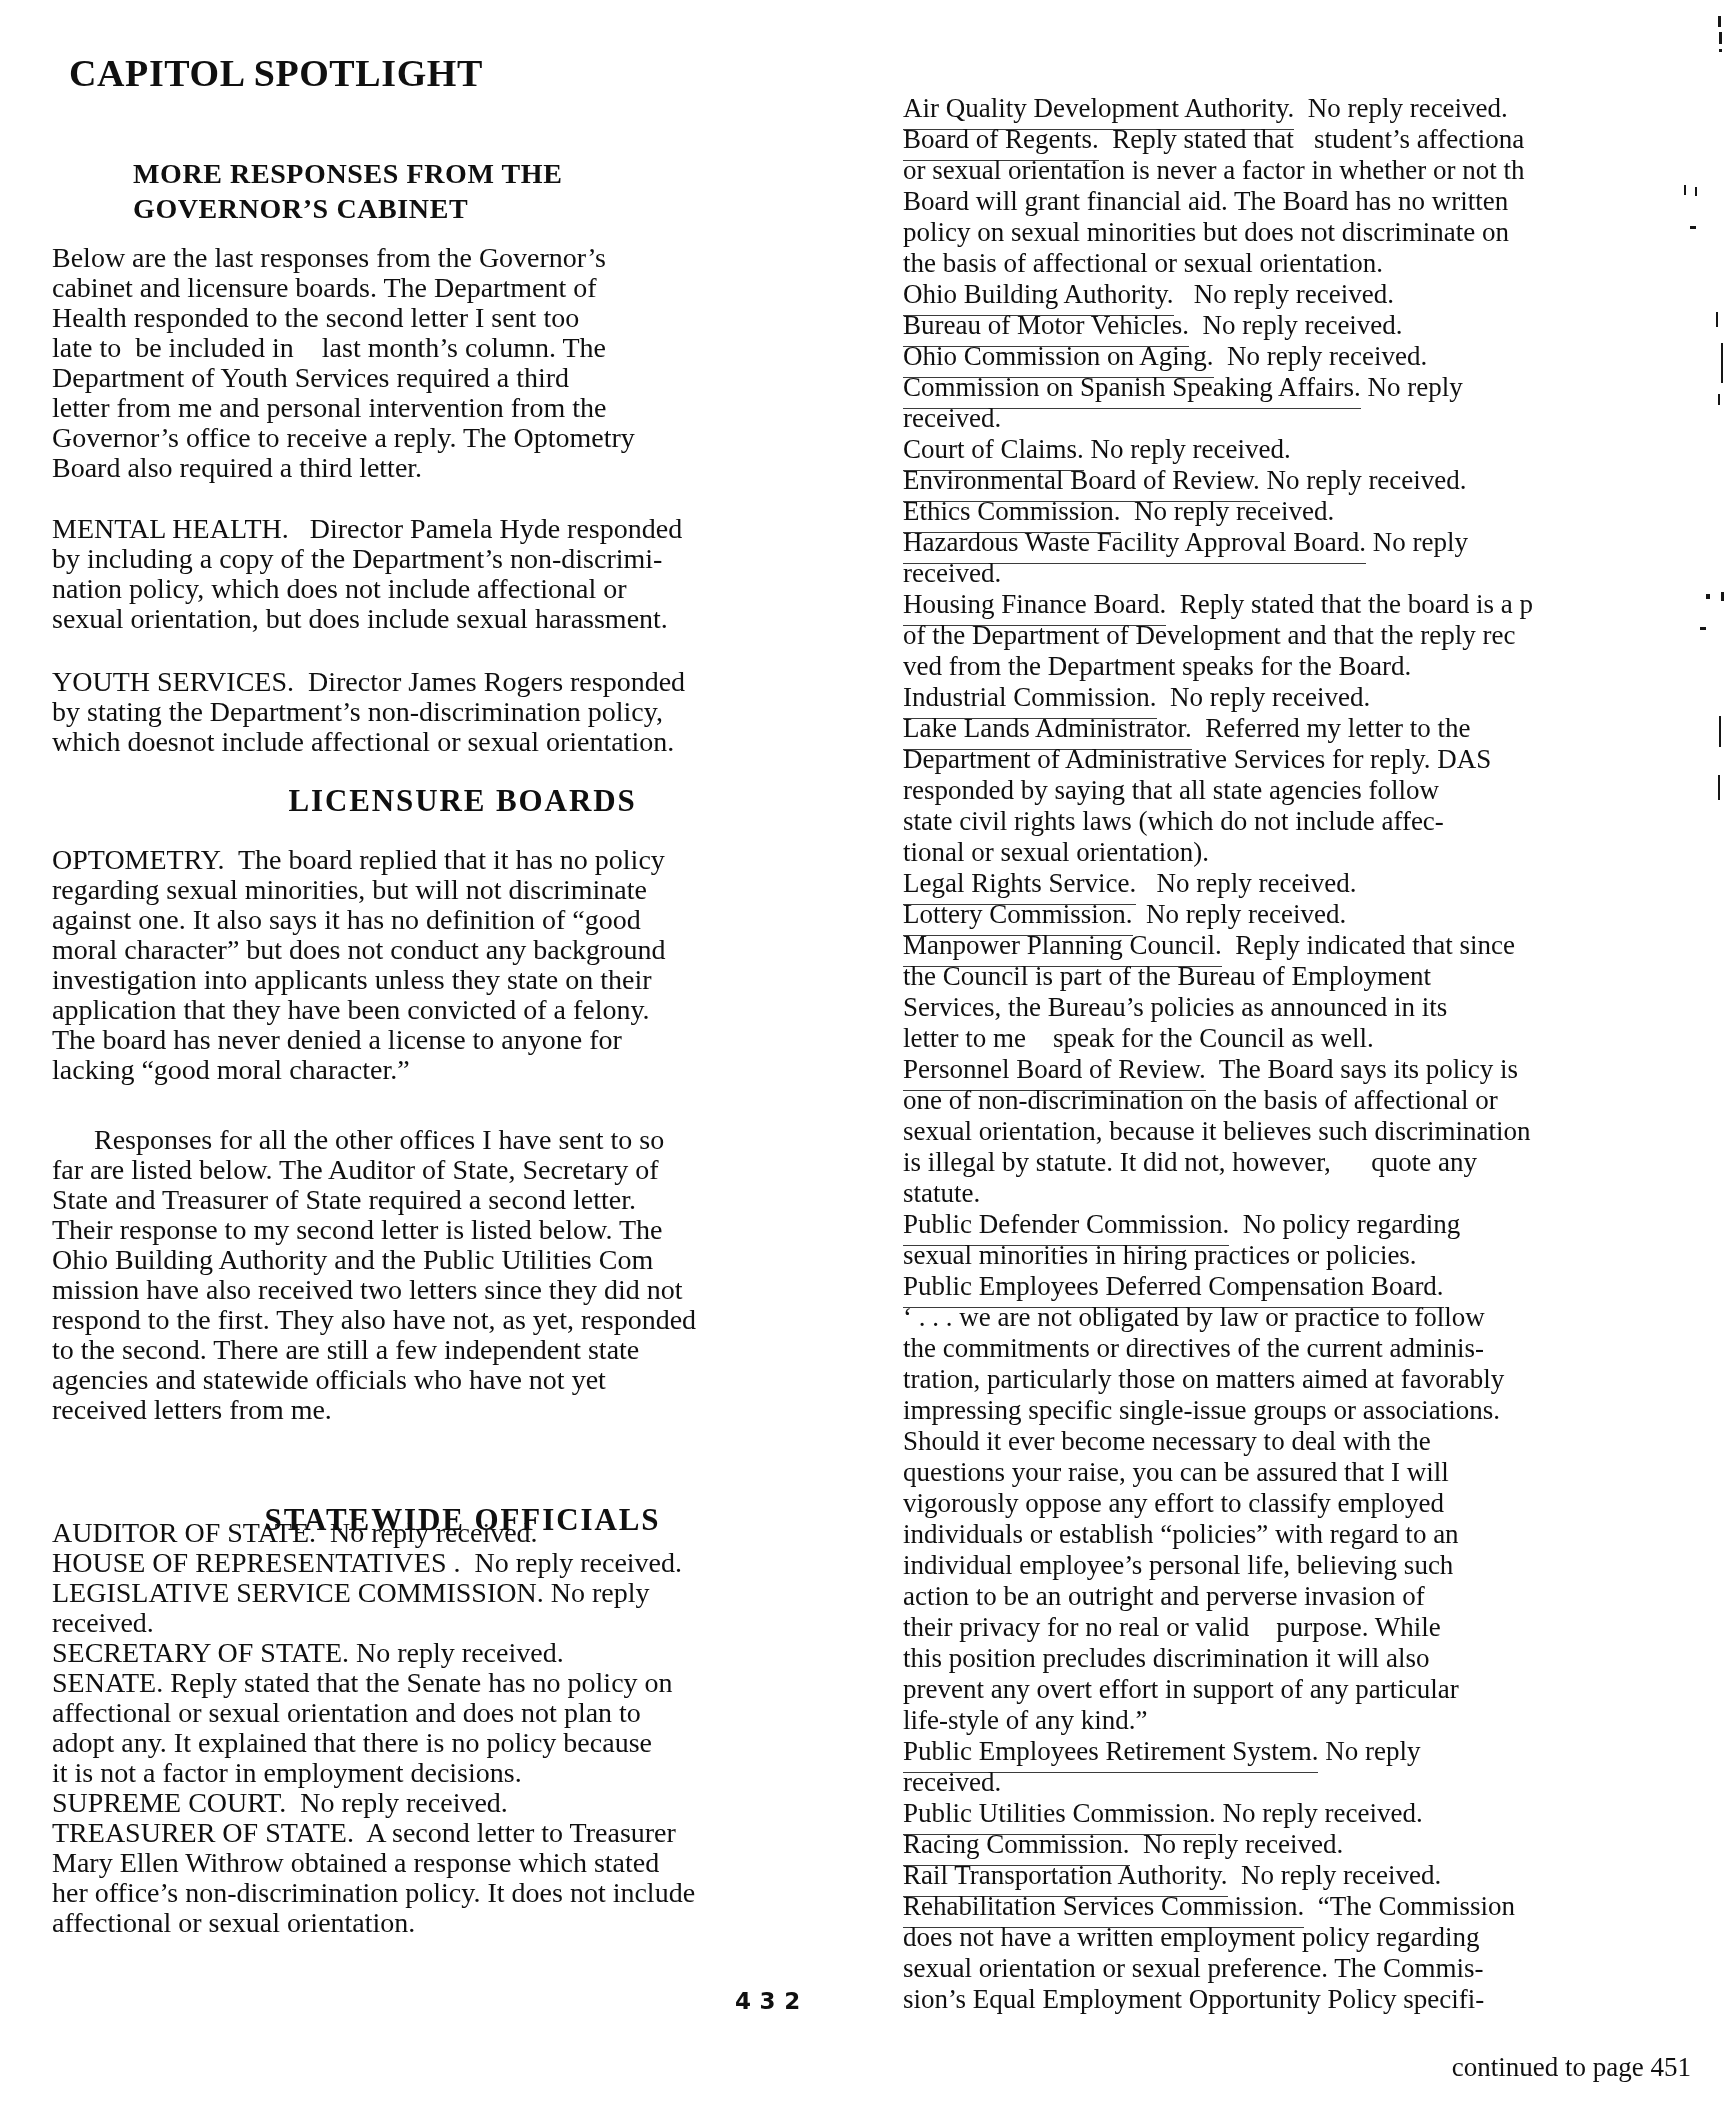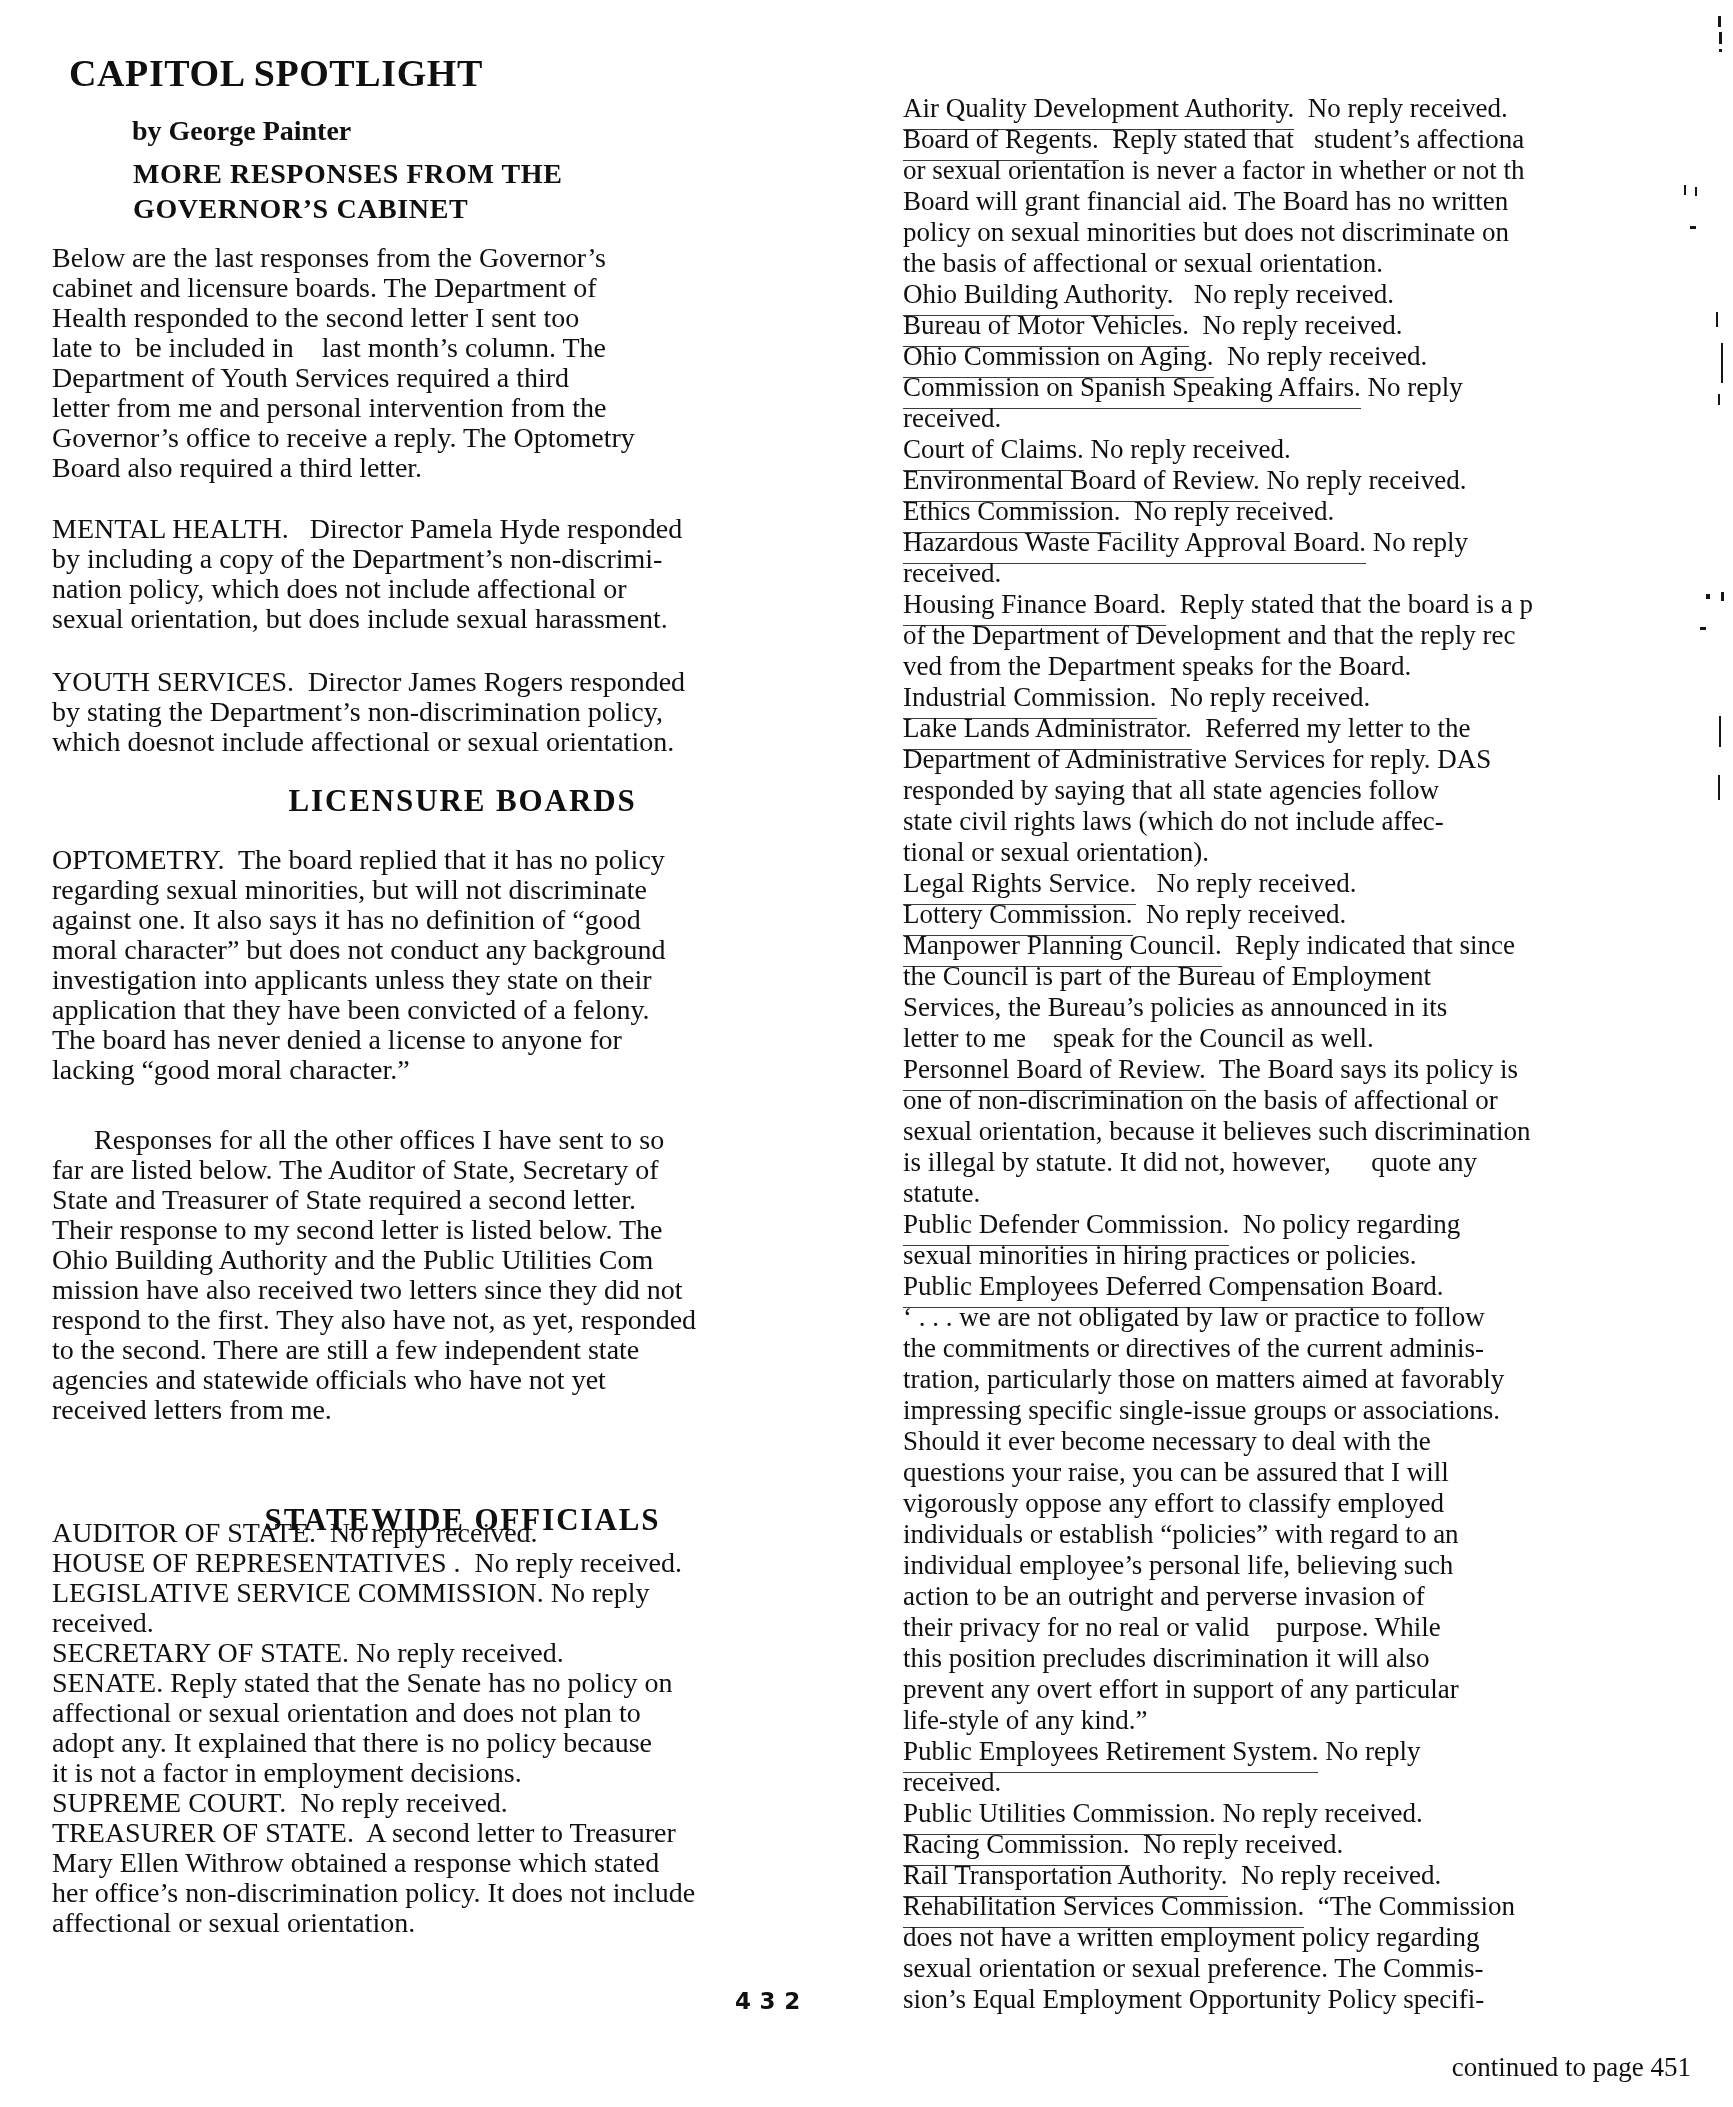--- a/index.html
+++ b/index.html
@@ -62,21 +62,20 @@
     font-size: 27px;
   }
   .artifact { position: absolute; background: #161616; }
 </style>
 </head>
 <body>
 
 <div class="page">
 
   <div class="abs title">CAPITOL SPOTLIGHT</div>
-  <div class="abs byline">by George Painter</div>
   <div class="abs subtitle pre">MORE RESPONSES FROM THE
 GOVERNOR’S CABINET</div>
 
   <div class="abs lbody pre p0">Below are the last responses from the Governor’s
 cabinet and licensure boards. The Department of
 Health responded to the second letter I sent too
 late to  be included in    last month’s column. The
 Department of Youth Services required a third
 letter from me and personal intervention from the
 Governor’s office to receive a reply. The Optometry

